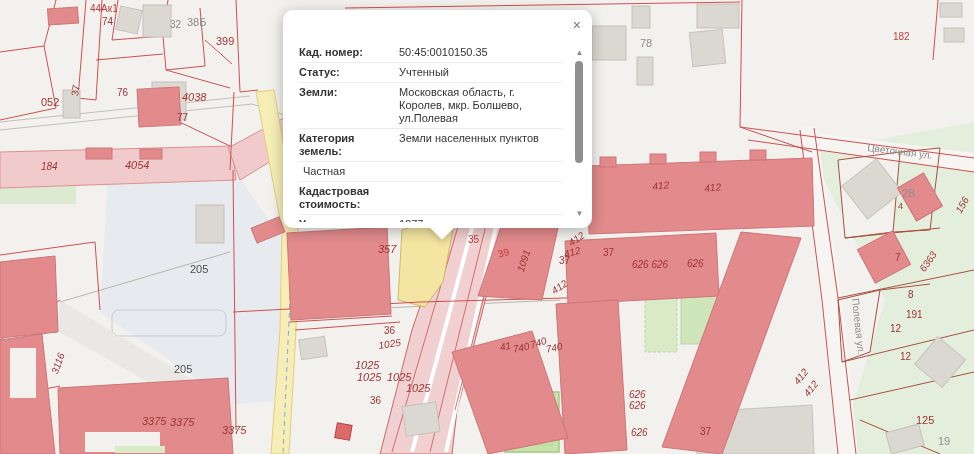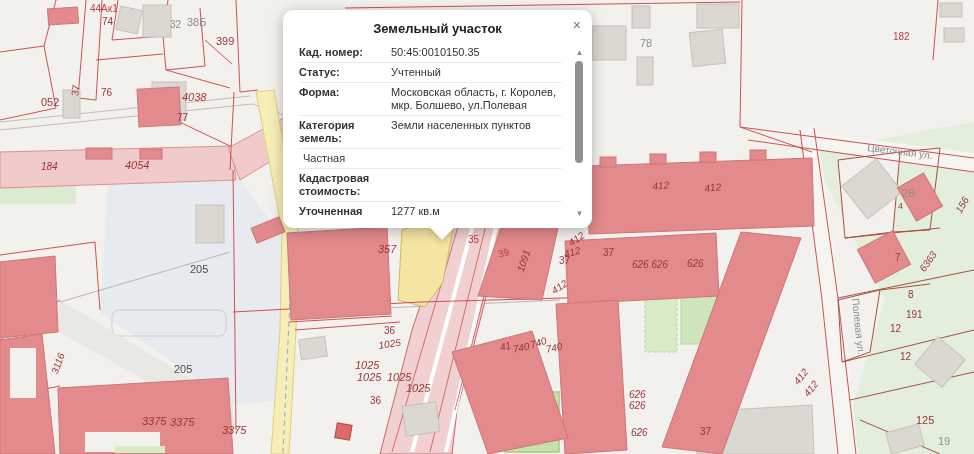--- a/index.html
+++ b/index.html
@@ -10,21 +10,21 @@
   .map-label{position:absolute;white-space:nowrap;transform-origin:left top;line-height:1;}
   .map-label.i{font-style:italic;}
   
   .popup{position:absolute;left:283px;top:10px;width:309px;height:218px;background:#fff;
          border-radius:10px;box-shadow:0 3px 14px rgba(0,0,0,.28);z-index:5;}
   .popup-arrow{position:absolute;left:150px;bottom:-8px;width:18px;height:18px;background:#fff;
          transform:rotate(45deg);box-shadow:3px 3px 6px rgba(0,0,0,.12);}
   .popup-title{font-size:13px;font-weight:bold;color:#222;text-align:center;padding:11px 0 7px 0;}
   .popup-close{position:absolute;top:8px;right:11px;font-size:14px;color:#777;cursor:pointer;line-height:1;}
   .popup-body{position:absolute;left:16px;right:30px;top:33px;bottom:6px;overflow:hidden;}
-  .prow{display:flex;border-bottom:1px solid #ececec;padding:3px 0 3px 0;}
+  .prow{display:flex;border-bottom:1px solid #ececec;padding:3px 0 3px 0;gap:8px;}
   .prow:last-child{border-bottom:none;}
   .plbl{width:88px;flex:none;font-size:11px;font-weight:bold;color:#333;line-height:13px;}
   .pval{flex:1;font-size:11px;color:#333;line-height:13px;padding-left:4px;}
   .sb{position:absolute;right:7px;top:38px;bottom:10px;width:11px;}
   .sb-up,.sb-down{position:absolute;left:1px;width:9px;height:9px;font-size:8px;color:#8a8a8a;text-align:center;line-height:9px;cursor:pointer;}
   .sb-up{top:0;} .sb-down{bottom:0;}
   .sb-thumb{position:absolute;left:1px;top:13px;width:8px;height:102px;background:#8f8f8f;border-radius:5px;cursor:pointer;}
 </style>
 </head>
 <body>
@@ -175,21 +175,21 @@
 </svg>
 
 <div id="labels-layer">
       <span class="map-label" style="left: 50px; top: 4px; color: rgb(194, 66, 66); font-size: 10px;">44Ак1</span>
       <span class="map-label" style="left: 62px; top: 17px; color: rgb(158, 52, 52); font-size: 10px;">74</span>
       <span class="map-label" style="left: 130px; top: 20px; color: rgb(138, 138, 138); font-size: 10px;">32</span>
       <span class="map-label" style="left: 147px; top: 17px; color: rgb(138, 138, 138); font-size: 11px;">38Б</span>
       <span class="map-label" style="left: 176px; top: 36px; color: rgb(158, 52, 52); font-size: 11px;">399</span>
       <span class="map-label" style="left: 1px; top: 97px; color: rgb(158, 52, 52); font-size: 11px;">052</span>
       <span class="map-label" style="left: 30px; top: 95px; color: rgb(158, 52, 52); font-size: 10px; transform: rotate(-80deg);">37</span>
-      <span class="map-label" style="left: 61px; top: 88px; color: rgb(158, 52, 52); font-size: 10px;">76</span>
+      <span class="map-label" style="left: 77px; top: 88px; color: rgb(158, 52, 52); font-size: 10px;">76</span>
       <span class="map-label i" style="left: 142px; top: 92px; color: rgb(176, 50, 50); font-size: 11px;">4038</span>
       <span class="map-label" style="left: 137px; top: 113px; color: rgb(158, 52, 52); font-size: 10px;">77</span>
       <span class="map-label" style="left: 261px; top: 120px; color: rgb(196, 59, 59); font-size: 10px;">676</span>
       <span class="map-label" style="left: 600px; top: 38px; color: rgb(143, 143, 143); font-size: 11px;">78</span>
       <span class="map-label" style="left: 853px; top: 32px; color: rgb(196, 59, 59); font-size: 10px;">182</span>
       <span class="map-label" style="left: 992px; top: 19px; color: rgb(143, 143, 143); font-size: 11px;">3А</span>
       <span class="map-label i" style="left: 1px; top: 162px; color: rgb(158, 52, 52); font-size: 10px;">184</span>
       <span class="map-label i" style="left: 85px; top: 160px; color: rgb(158, 52, 52); font-size: 11px;">4054</span>
       <span class="map-label" style="left: 150px; top: 264px; color: rgb(77, 77, 77); font-size: 11px;">205</span>
       <span class="map-label" style="left: 134px; top: 364px; color: rgb(77, 77, 77); font-size: 11px;">205</span>
@@ -240,33 +240,32 @@
       <span class="map-label" style="left: 936px; top: 356px; color: rgb(143, 143, 143); font-size: 15px;">19</span>
       <span class="map-label" style="left: 876px; top: 415px; color: rgb(158, 52, 52); font-size: 11px;">125</span>
       <span class="map-label" style="left: 898px; top: 436px; color: rgb(143, 143, 143); font-size: 11px;">19</span>
       <span class="map-label" style="left: 243px; top: 212px; color: rgb(140, 140, 140); font-size: 10px; transform: rotate(-86deg);">ул. Бурково</span>
       <span class="map-label" style="left: 828px; top: 143px; color: rgb(140, 140, 140); font-size: 10px; transform: rotate(7deg);">Цветочная ул.</span>
       <span class="map-label" style="left: 820px; top: 298px; color: rgb(140, 140, 140); font-size: 10px; transform: rotate(84deg);">Полевая ул.</span>
     </div>
 
 <div class="popup">
   <div class="popup-arrow"></div>
-  <div class="popup-title">Земельный участок</div>
   <div class="popup-close">×</div>
   <div class="popup-body" id="popup-rows">
         <div class="prow">
           <div class="plbl">Кад. номер:</div>
           <div class="pval">50:45:0010150.35</div>
         </div>
         <div class="prow">
           <div class="plbl">Статус:</div>
           <div class="pval">Учтенный</div>
         </div>
         <div class="prow">
-          <div class="plbl">Форма:</div>
+          <div class="plbl">Земли:</div>
           <div class="pval">Московская область, г. Королев, мкр. Болшево, ул.Полевая</div>
         </div>
         <div class="prow">
           <div class="plbl">Категория земель:</div>
           <div class="pval">Земли населенных пунктов</div>
         </div>
         <div class="prow">
           <div class="pval">Частная</div>
         </div>
         <div class="prow">

